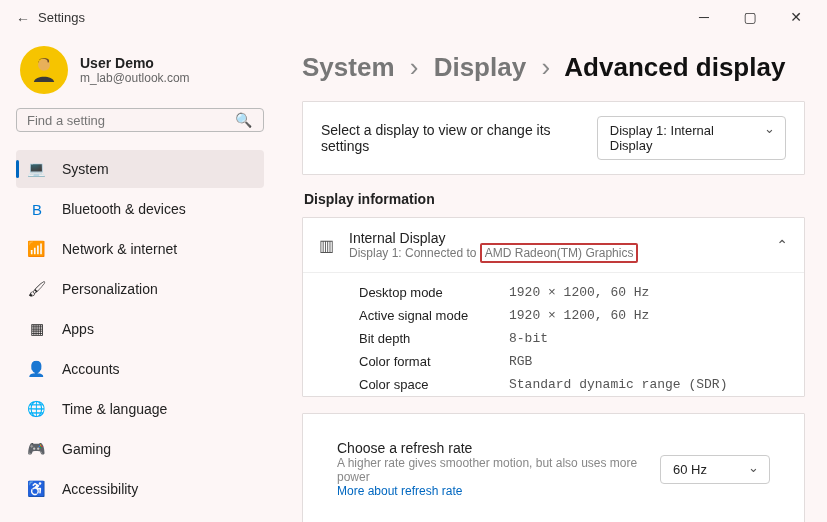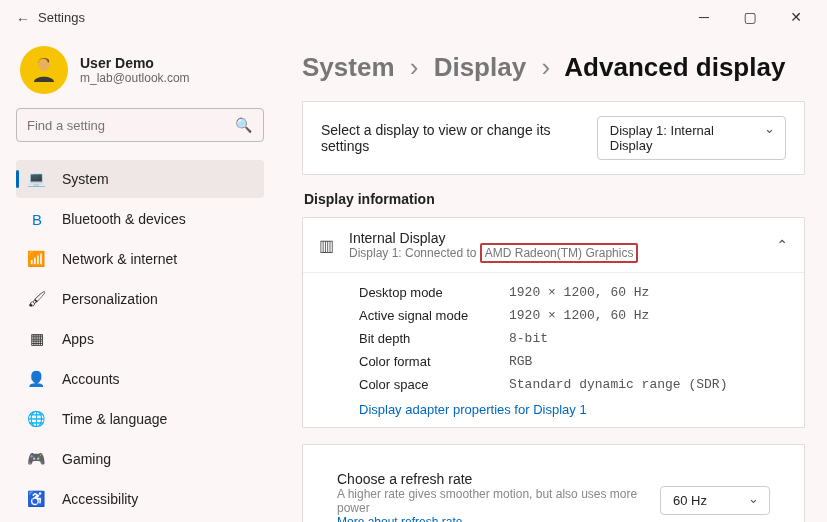--- a/index.html
+++ b/index.html
@@ -9,21 +9,21 @@
   .titlebar .title { font-size: 13px; color: #333; }
   .winbtns { margin-left: auto; display: flex; }
   .winbtn { width: 46px; height: 30px; display: flex; align-items: center; justify-content: center; color: #333; cursor: pointer; }
   .main { display: flex; height: calc(100% - 34px); }
   .side { width: 280px; padding: 8px 16px 0 16px; }
   .profile { display: flex; align-items: center; margin: 4px 0 14px 4px; }
   .avatar { width: 48px; height: 48px; border-radius: 50%; background: #f6c400; margin-right: 12px; display:flex; align-items:center; justify-content:center; }
   .avatar svg { width: 34px; height: 34px; }
   .uname { font-weight: 600; font-size: 14px; }
   .uemail { font-size: 12px; color: #666; }
-  .search { display: flex; align-items: center; border: 1px solid #bbb; background: #fbf3f3; border-radius: 4px; height: 34px; padding: 0 10px; margin-bottom: 18px; }
+  .search { display: flex; align-items: center; border: 1px solid #bbb; background: #fbf3f3; border-radius: 4px; height: 24px; padding: 0 10px; margin-bottom: 18px; }
   .search input { flex: 1; border: none; background: transparent; outline: none; font-size: 13px; color: #555; }
   .navitem { display: flex; align-items: center; height: 38px; padding: 0 10px; border-radius: 4px; cursor: pointer; margin-bottom: 2px; }
   .navitem.active { background: #efe6e6; position: relative; }
   .navitem.active::before { content: ""; position: absolute; left: 0; width: 3px; height: 18px; background: #0067c0; border-radius: 2px; }
   .navicon { width: 22px; text-align: center; margin-right: 14px; font-size: 15px; }
   .content { flex: 1; padding: 18px 22px 10px 22px; overflow: hidden; }
   .crumbs { font-size: 26px; font-weight: 600; color: #777; margin-bottom: 18px; }
   .crumbs .cur { color: #111; }
   .crumbs .sep { margin: 0 8px; color: #888; font-weight: 400; }
   .card { border: 1px solid #e2dcdc; background: #fff; border-radius: 1px; padding: 14px 18px; margin-bottom: 16px; }
@@ -160,21 +160,20 @@
             <span class="v">8-bit</span>
           </div>
         <div class="proprow">
             <span class="k">Color format</span>
             <span class="v">RGB</span>
           </div>
         <div class="proprow">
             <span class="k">Color space</span>
             <span class="v">Standard dynamic range (SDR)</span>
           </div>
-        <span class="link">Display adapter properties for Display 1</span>
       </div>
     </div>
 
     <div class="card">
       <div class="refresh">
         <div>
           <div style="font-size:14px">Choose a refresh rate</div>
           <div class="sub">A higher rate gives smoother motion, but also uses more power</div>
           <div class="lnk">More about refresh rate</div>
         </div>

